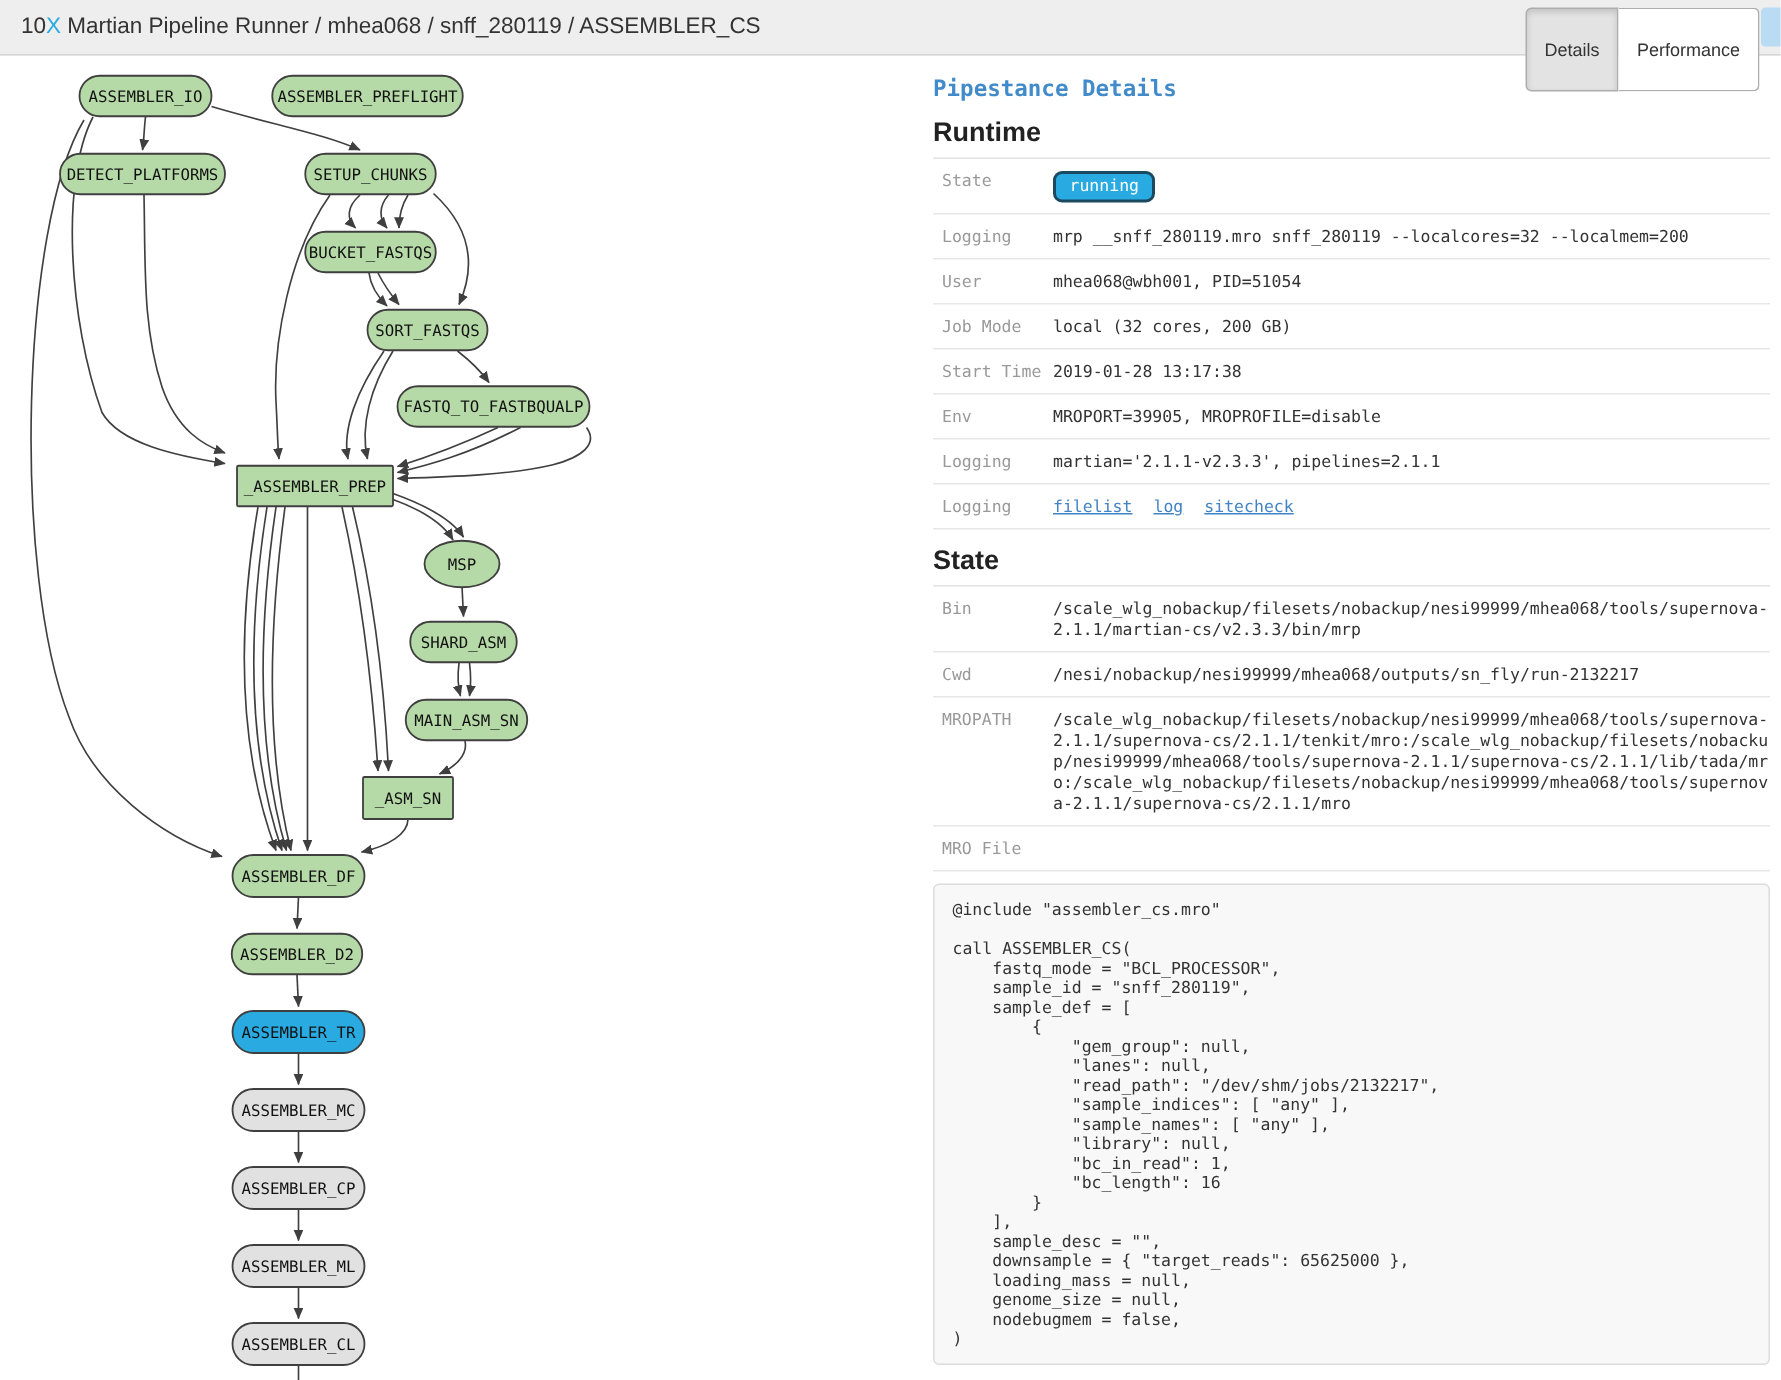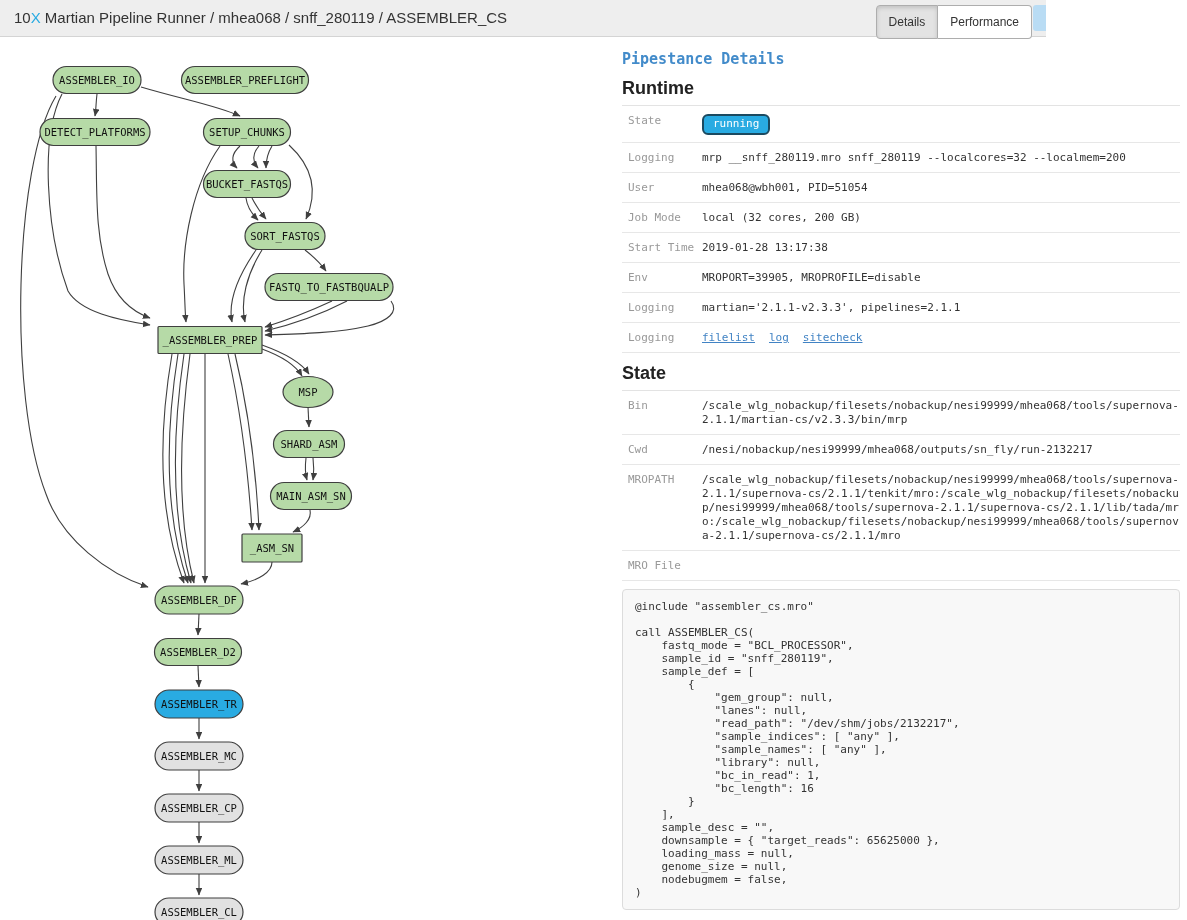--- a/index.html
+++ b/index.html
@@ -1,33 +1,33 @@
 <!DOCTYPE html>
 <html><head>
 <meta charset="utf-8">
 <style>
   html,body{margin:0;padding:0;background:#fff;width:1187px;height:920px;overflow:hidden;
     font-family:"Liberation Sans",sans-serif;-webkit-font-smoothing:antialiased;}
 
   
-  .topbar{position:absolute;left:0;top:0;width:1046px;height:37px;background:#eeeeee;
+  .topbar{position:absolute;left:0;top:0;width:1187px;height:37px;background:#eeeeee;
     border-bottom:1px solid #d4d4d4;box-sizing:border-box;z-index:20;}
   .topbar .title{position:absolute;left:14px;top:9px;font-size:15px;color:#333;}
   .topbar .title .brand-x{color:#29abe2;}
   .btn-group{position:absolute;right:14px;top:5px;display:flex;}
   .btn{font-size:12px;color:#333;background:#fff;border:1px solid #adadad;
-    padding:9px 12px;cursor:pointer;font-family:"Liberation Sans",sans-serif;line-height:14px;}
+    padding:20px 12px;cursor:pointer;font-family:"Liberation Sans",sans-serif;line-height:14px;}
   .btn:first-child{border-radius:4px 0 0 4px;}
   .btn:last-child{border-radius:0 4px 4px 0;border-left:none;}
   .btn.active{background:#e3e3e3;box-shadow:inset 0 2px 4px rgba(0,0,0,.15);}
   .focus-sliver{position:absolute;right:0;top:5px;width:13px;height:26px;background:#b9dcf4;
     border-radius:3px 0 0 3px;}
 
   
-  #graph{position:absolute;left:0;top:16px;width:612px;height:709px;}
+  #graph{position:absolute;left:0;top:0;width:612px;height:709px;}
   #graph svg{display:block;}
   .edge{fill:none;stroke:#3f3f3f;stroke-width:1.1;}
   .node-shape{stroke:#3f3f3f;stroke-width:1.2;}
   .node text{font-family:"DejaVu Sans Mono",monospace;font-size:10.5px;fill:#111;
     text-anchor:middle;dominant-baseline:middle;}
 
   
   .panel{position:absolute;left:622px;top:37px;width:558px;}
   .panel h2{margin:13px 0 4px 0;font-size:15px;color:#428bca;
     font-family:"DejaVu Sans Mono",monospace;font-weight:bold;}

